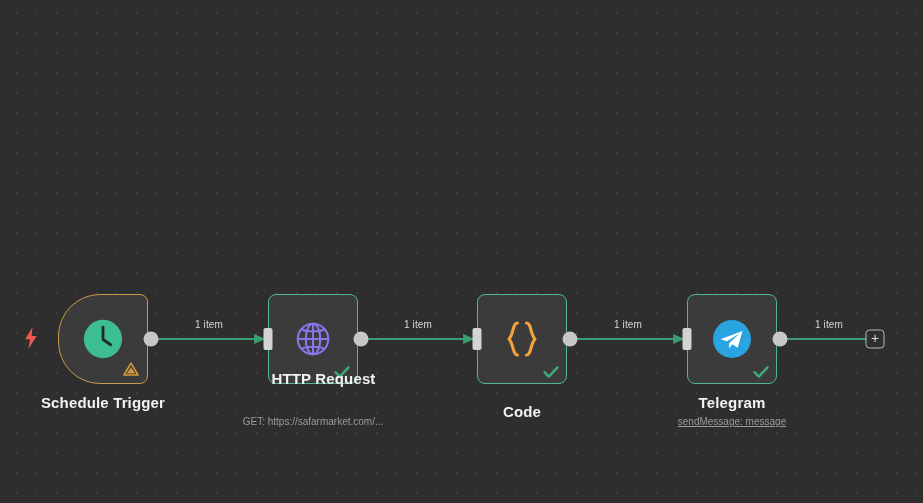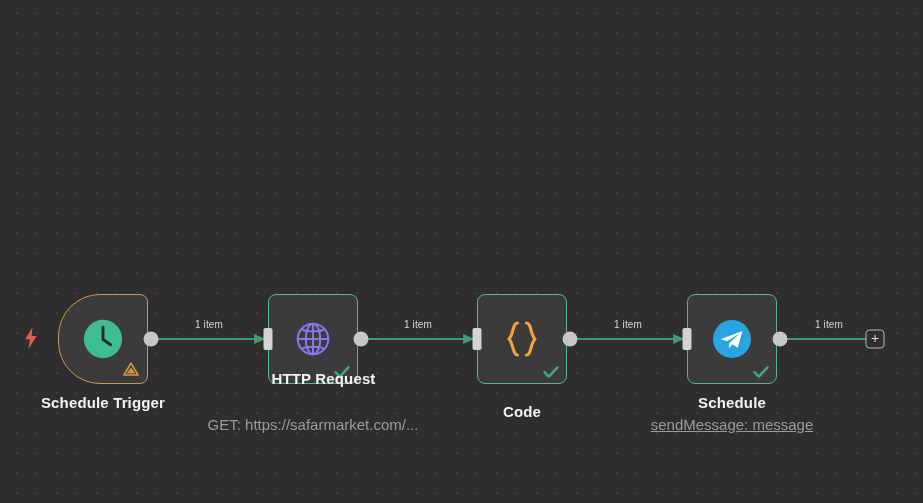--- a/index.html
+++ b/index.html
@@ -93,21 +93,21 @@
     font-size: 15px;
     font-weight: 700;
     letter-spacing: .15px;
     white-space: nowrap;
     transform: translateX(-50%);
   }
   .node-sublabel {
     position: absolute;
     text-align: center;
     color: #9b9b9b;
-    font-size: 15px;
+    font-size: 10px;
     white-space: nowrap;
     transform: translateX(-50%);
   }
 
   
   .ep-out {
     position: absolute;
     width: 15px;
     height: 15px;
     border-radius: 50%;
@@ -241,21 +241,21 @@
         <path d="M32.5 14 L10.5 22.3 L16.8 24.3 L29.6 16.6 L19.3 26.1 L19.0 31.4
                  L22.4 27.3 L27.7 30.8 Z" fill="#ffffff"></path>
       </svg>
     </div>
     <div class="node-check">
       <svg viewBox="0 0 18 18" width="18" height="18" xmlns="http://www.w3.org/2000/svg">
         <path d="M2.5 9.2 L6.8 13.6 L15.5 4.4" stroke="#3fab7e" stroke-width="2.4" fill="none" stroke-linecap="round" stroke-linejoin="round"></path>
       </svg>
     </div>
   </div>
-  <div class="node-label" style="left:732px; top:394px;">Schedule</div>
+  <div class="node-label" style="left:732px; top:394px;">Telegram</div>
   <div class="node-sublabel" style="left:732px; top:416px;text-decoration:underline;">sendMessage: message</div>
 
   <div class="ep-out" style="left:151px; top:339px;"></div>
   <div class="ep-in" style="left:268px; top:339px;"></div>
 
   <div class="ep-out" style="left:361px; top:339px;"></div>
   <div class="ep-in" style="left:477px; top:339px;"></div>
 
   <div class="ep-out" style="left:570px; top:339px;"></div>
   <div class="ep-in" style="left:687px; top:339px;"></div>

